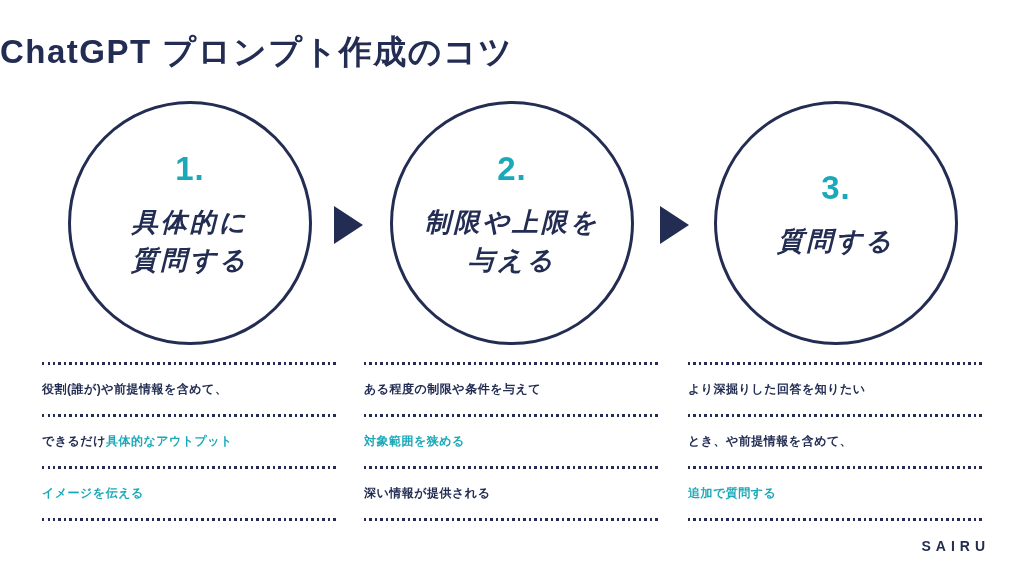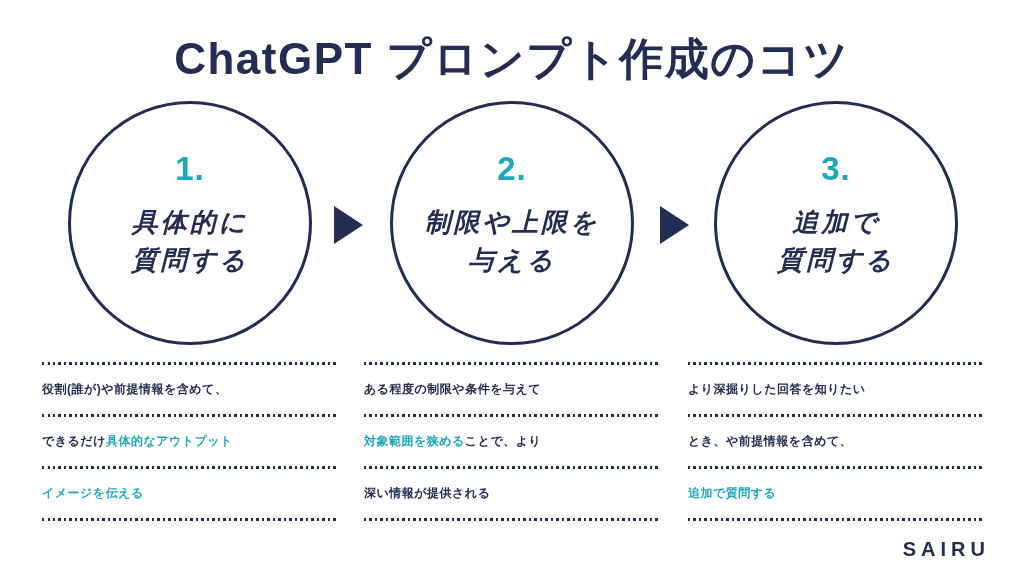--- a/index.html
+++ b/index.html
@@ -13,22 +13,21 @@
     background:var(--bg);
     font-family:"Liberation Sans","DejaVu Sans",sans-serif;
     color:var(--navy);
     position:relative;
     overflow:hidden;
   }
   .stage{position:absolute;inset:0;width:1024px;height:576px;}
 
   .title{
     position:absolute;top:30px;left:0;width:1024px;
-    text-align:center;
-    font-size:44px;font-weight:700;letter-spacing:1.5px;
+    font-size:33px;font-weight:700;letter-spacing:1.5px;
     color:var(--navy);
   }
 
   .column{position:absolute;top:0;width:296px;height:576px;}
   .col-1{left:42px;}
   .col-2{left:364px;}
   .col-3{left:688px;}
 
   .circle{
     position:absolute;top:101px;left:26px;
@@ -66,21 +65,21 @@
   .note-line{
     height:49px;
     display:flex;align-items:center;
     font-size:12px;font-weight:700;letter-spacing:0.5px;
     color:var(--navy);white-space:nowrap;
   }
   .note-line .accent{color:var(--teal);}
 
   .brand{
     position:absolute;top:538px;right:34px;
-    font-size:20px;font-weight:600;letter-spacing:5px;
+    font-size:14px;font-weight:600;letter-spacing:5px;
     color:var(--navy);
   }
 </style>
 </head>
 <body>
 
 <div class="stage">
 
   <h1 class="title">ChatGPT プロンプト作成のコツ</h1>
 
@@ -115,34 +114,32 @@
       <div class="circle-line">与える</div>
     </div>
     <div class="notes">
       <div class="dotted"></div>
       <div class="note-line">
           <span>ある程度の制限や条件を与えて</span>
         </div>
       <div class="dotted"></div>
       <div class="note-line">
           <span class="accent">対象範囲を狭める</span>
-          <span>ことで、より</span>
         </div>
       <div class="dotted"></div>
       <div class="note-line">
           <span>深い情報が提供される</span>
         </div>
       <div class="dotted"></div>
     </div>
   </section>
 
   <section class="column col-3">
     <div class="circle">
       <div class="step-number">3.</div>
-      <div class="circle-line">追加で</div>
       <div class="circle-line">質問する</div>
     </div>
     <div class="notes">
       <div class="dotted"></div>
       <div class="note-line">
           <span>より深掘りした回答を知りたい</span>
         </div>
       <div class="dotted"></div>
       <div class="note-line">
           <span>とき、や前提情報を含めて、</span>

